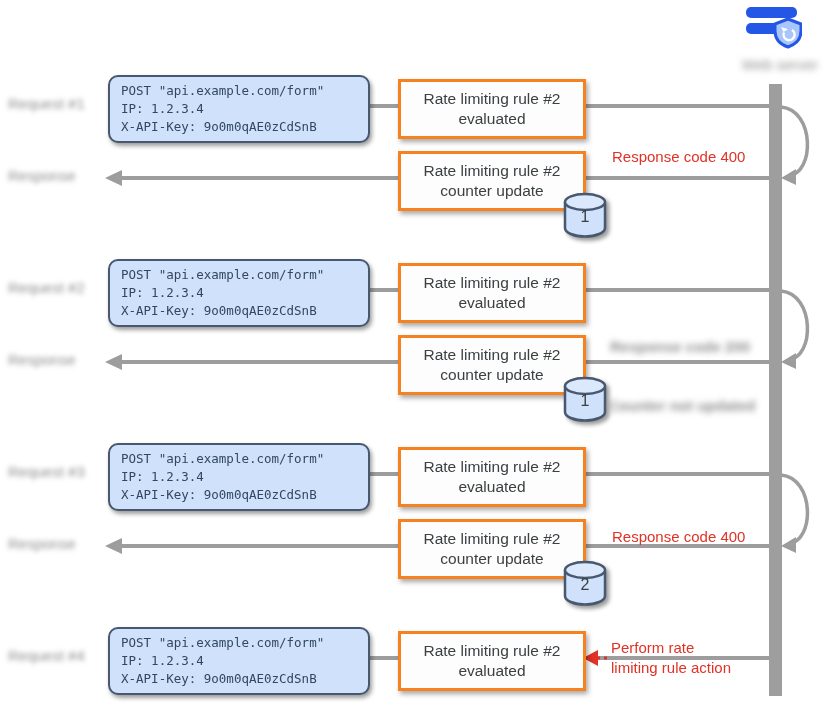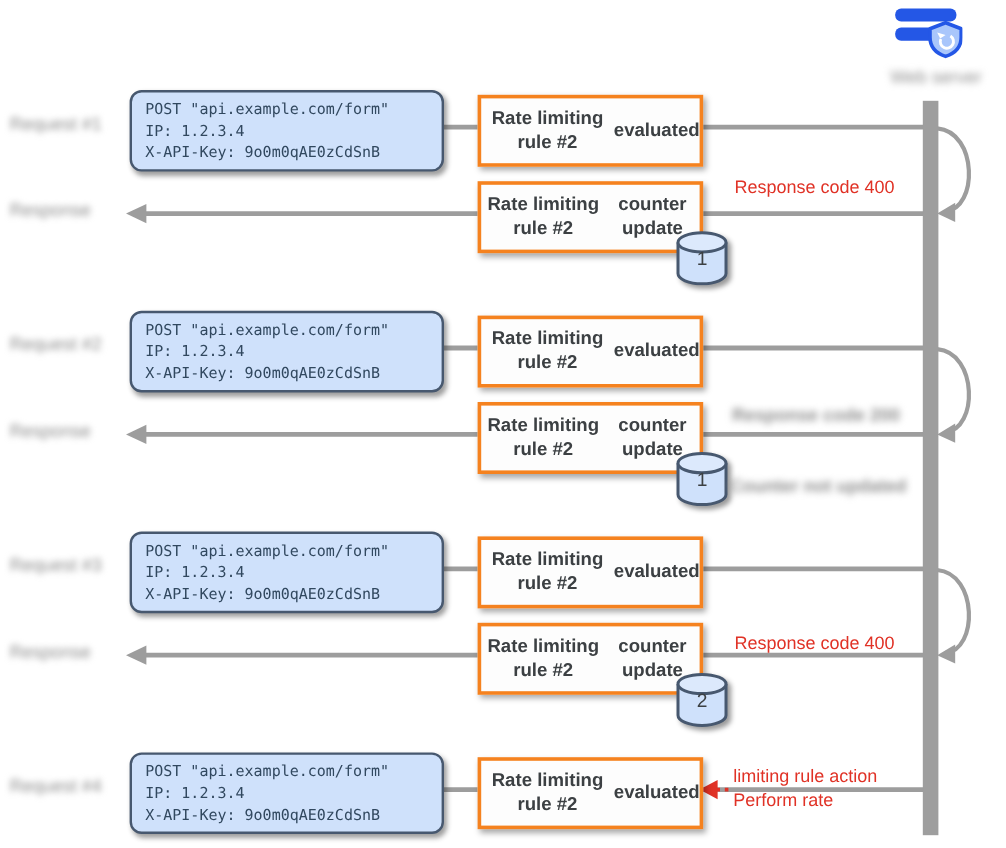--- a/index.html
+++ b/index.html
@@ -10,22 +10,22 @@
 
   .lifeline{position:absolute;left:769px;top:84px;width:13px;height:612px;background:#9e9e9e;z-index:0;}
 
   .post-card{position:absolute;left:108px;width:236px;height:64px;background:#cfe1fb;
     border:2px solid #47586f;border-radius:10px;box-shadow:2px 3px 4px rgba(40,40,40,.45);
     z-index:2;display:flex;flex-direction:column;justify-content:center;padding:0 11px;
     font-family:"DejaVu Sans Mono",monospace;font-size:12.5px;line-height:18px;color:#31485f;white-space:nowrap;}
 
   .rule-box{position:absolute;left:398px;width:182px;height:54px;background:#fdfdfd;
     border:3px solid #f5821f;box-shadow:2px 3px 5px rgba(0,0,0,.35);z-index:2;
-    display:flex;flex-direction:row;align-items:center;justify-content:center;
-    font-size:15.5px;line-height:20px;color:#3c4043;text-align:center;font-weight:bold;}
+    display:flex;flex-direction:column;align-items:center;justify-content:center;
+    font-size:15.5px;line-height:20px;color:#3c4043;text-align:center;}
 
   .cyl{position:absolute;left:562px;width:46px;height:46px;z-index:3;
     filter:drop-shadow(3px 3px 2px rgba(0,0,0,.4));}
   .cyl .num{position:absolute;left:0;top:16px;width:100%;text-align:center;
     font-size:16px;color:#3c4043;}
 
   .lane{position:absolute;left:8px;font-size:15px;color:#8f8f8f;filter:blur(2.5px);
     z-index:2;white-space:nowrap;}
 
   .note-red{position:absolute;color:#e03226;font-weight:400;font-size:15px;z-index:3;
@@ -168,17 +168,17 @@
       <ellipse cx="23" cy="10" rx="20" ry="8" fill="#dce9fc" stroke="#47586f" stroke-width="2.5"></ellipse>
     </svg>
     <div class="num">2</div>
   </div>
 
   <div class="note-red" style="left:612px;top:147px">Response code 400</div>
   <div class="note-gray" style="left:610px;top:337px">Response code 200</div>
   <div class="note-gray" style="left:608px;top:396px">Counter not updated</div>
   <div class="note-red" style="left:612px;top:527px">Response code 400</div>
   <div class="note-red" style="left:611px;top:638px">
+    <div>Perform rate</div>
     <div>limiting rule action</div>
-    <div>Perform rate</div>
   </div>
 
 </div>
 
 </body></html>

